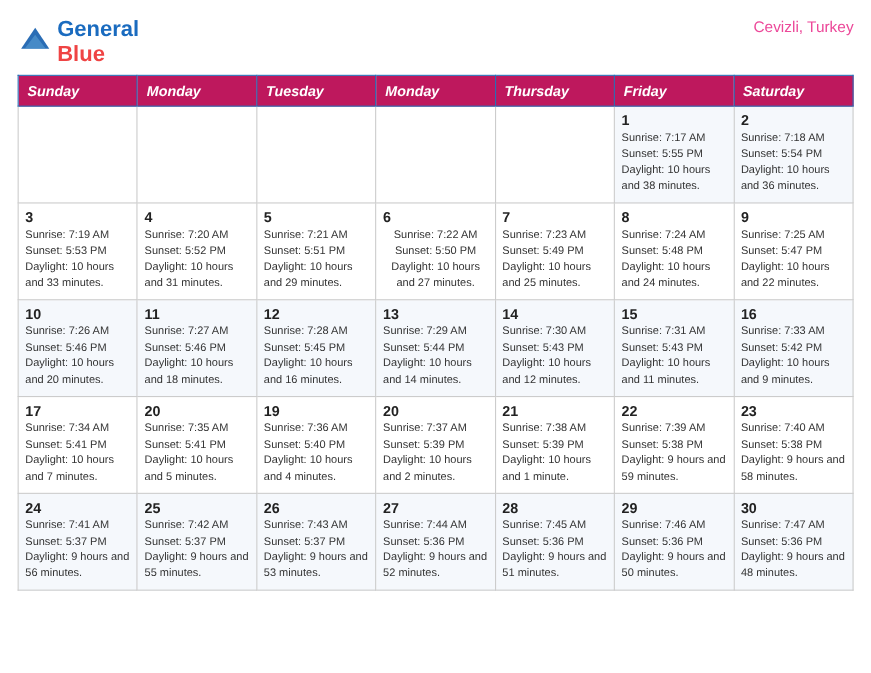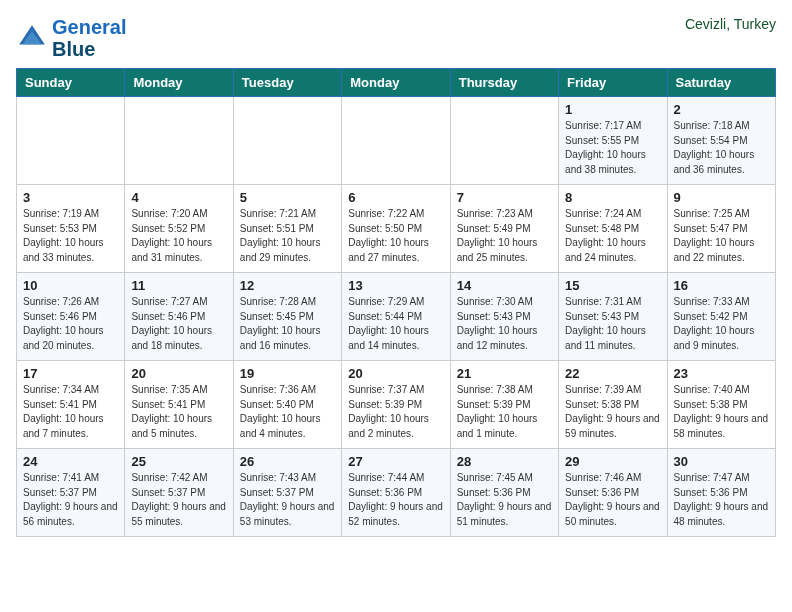--- a/index.html
+++ b/index.html
@@ -37,35 +37,36 @@
     .title-area {
       text-align: right;
     }
     .month-title {
       font-size: 32px;
       font-weight: bold;
       color: #333;
     }
     .location {
       font-size: 14px;
-      color: #14532d;
+      color: #ec4899;
     }
     table {
       width: 100%;
       border-collapse: collapse;
       table-layout: fixed;
     }
     th {
-      background-color: #0f766e;
+      background-color: #be185d;
       color: white;
       text-align: left;
       padding: 6px 8px;
       font-size: 13px;
       font-weight: bold;
       border: 1px solid #2a6db5;
+      font-style: italic;
     }
     td {
       border: 1px solid #ccc;
       vertical-align: top;
       padding: 5px 6px;
       font-size: 10.5px;
       color: #222;
       height: 88px;
       background: #fff;
     }
@@ -94,21 +95,21 @@
 <body>
 
 <div class="header">
   <div class="logo">
     <svg class="logo-icon" viewBox="0 0 40 40">
       <polygon points="20,4 36,28 4,28" fill="#2a6db5"></polygon>
       <polygon points="20,12 32,28 8,28" fill="#5a9fd4" opacity="0.6"></polygon>
     </svg>
     <div class="logo-text">
       <div><span>General</span></div>
-      <div><span style="color:#0c4a6e;">Blue</span></div>
+      <div><span style="color:#ef4444;">Blue</span></div>
     </div>
   </div>
   <div class="title-area">
     <div class="location">Cevizli, Turkey</div>
   </div>
 </div>
 
 <table>
   <thead>
     <tr>
@@ -155,21 +156,21 @@
 Daylight: 10 hours and 31 minutes.</div>
         </td>
         <td>
           <span class="day-num">5</span>
           <div class="day-info" style="white-space: pre-line;">Sunrise: 7:21 AM
 Sunset: 5:51 PM
 Daylight: 10 hours and 29 minutes.</div>
         </td>
         <td>
           <span class="day-num">6</span>
-          <div class="day-info" style="white-space: pre-line;">Sunrise: 7:22 AM
+          <div class="day-info" style="white-space: pre-line; text-align: center;">Sunrise: 7:22 AM
 Sunset: 5:50 PM
 Daylight: 10 hours and 27 minutes.</div>
         </td>
         <td>
           <span class="day-num">7</span>
           <div class="day-info" style="white-space: pre-line;">Sunrise: 7:23 AM
 Sunset: 5:49 PM
 Daylight: 10 hours and 25 minutes.</div>
         </td>
         <td>

